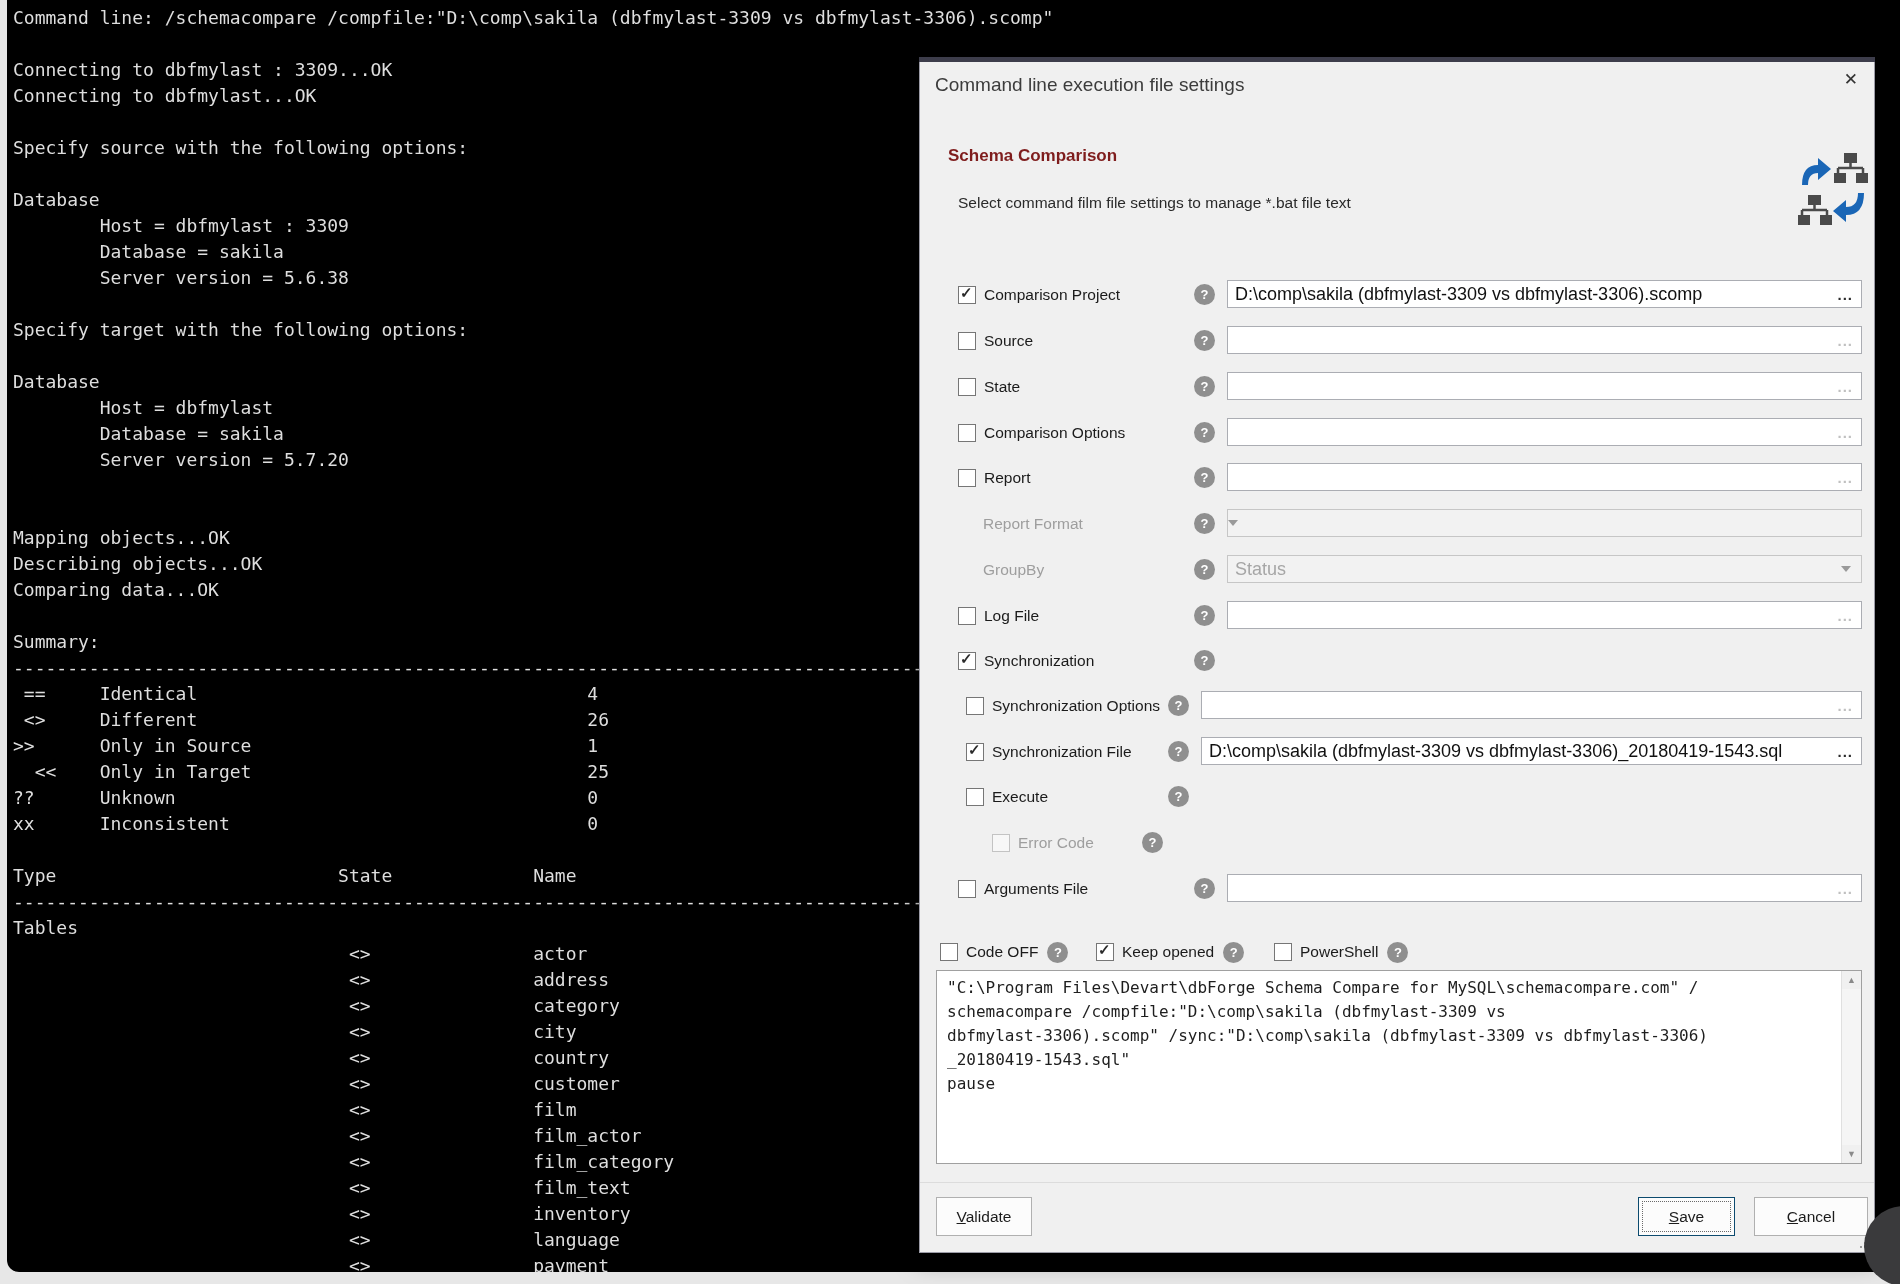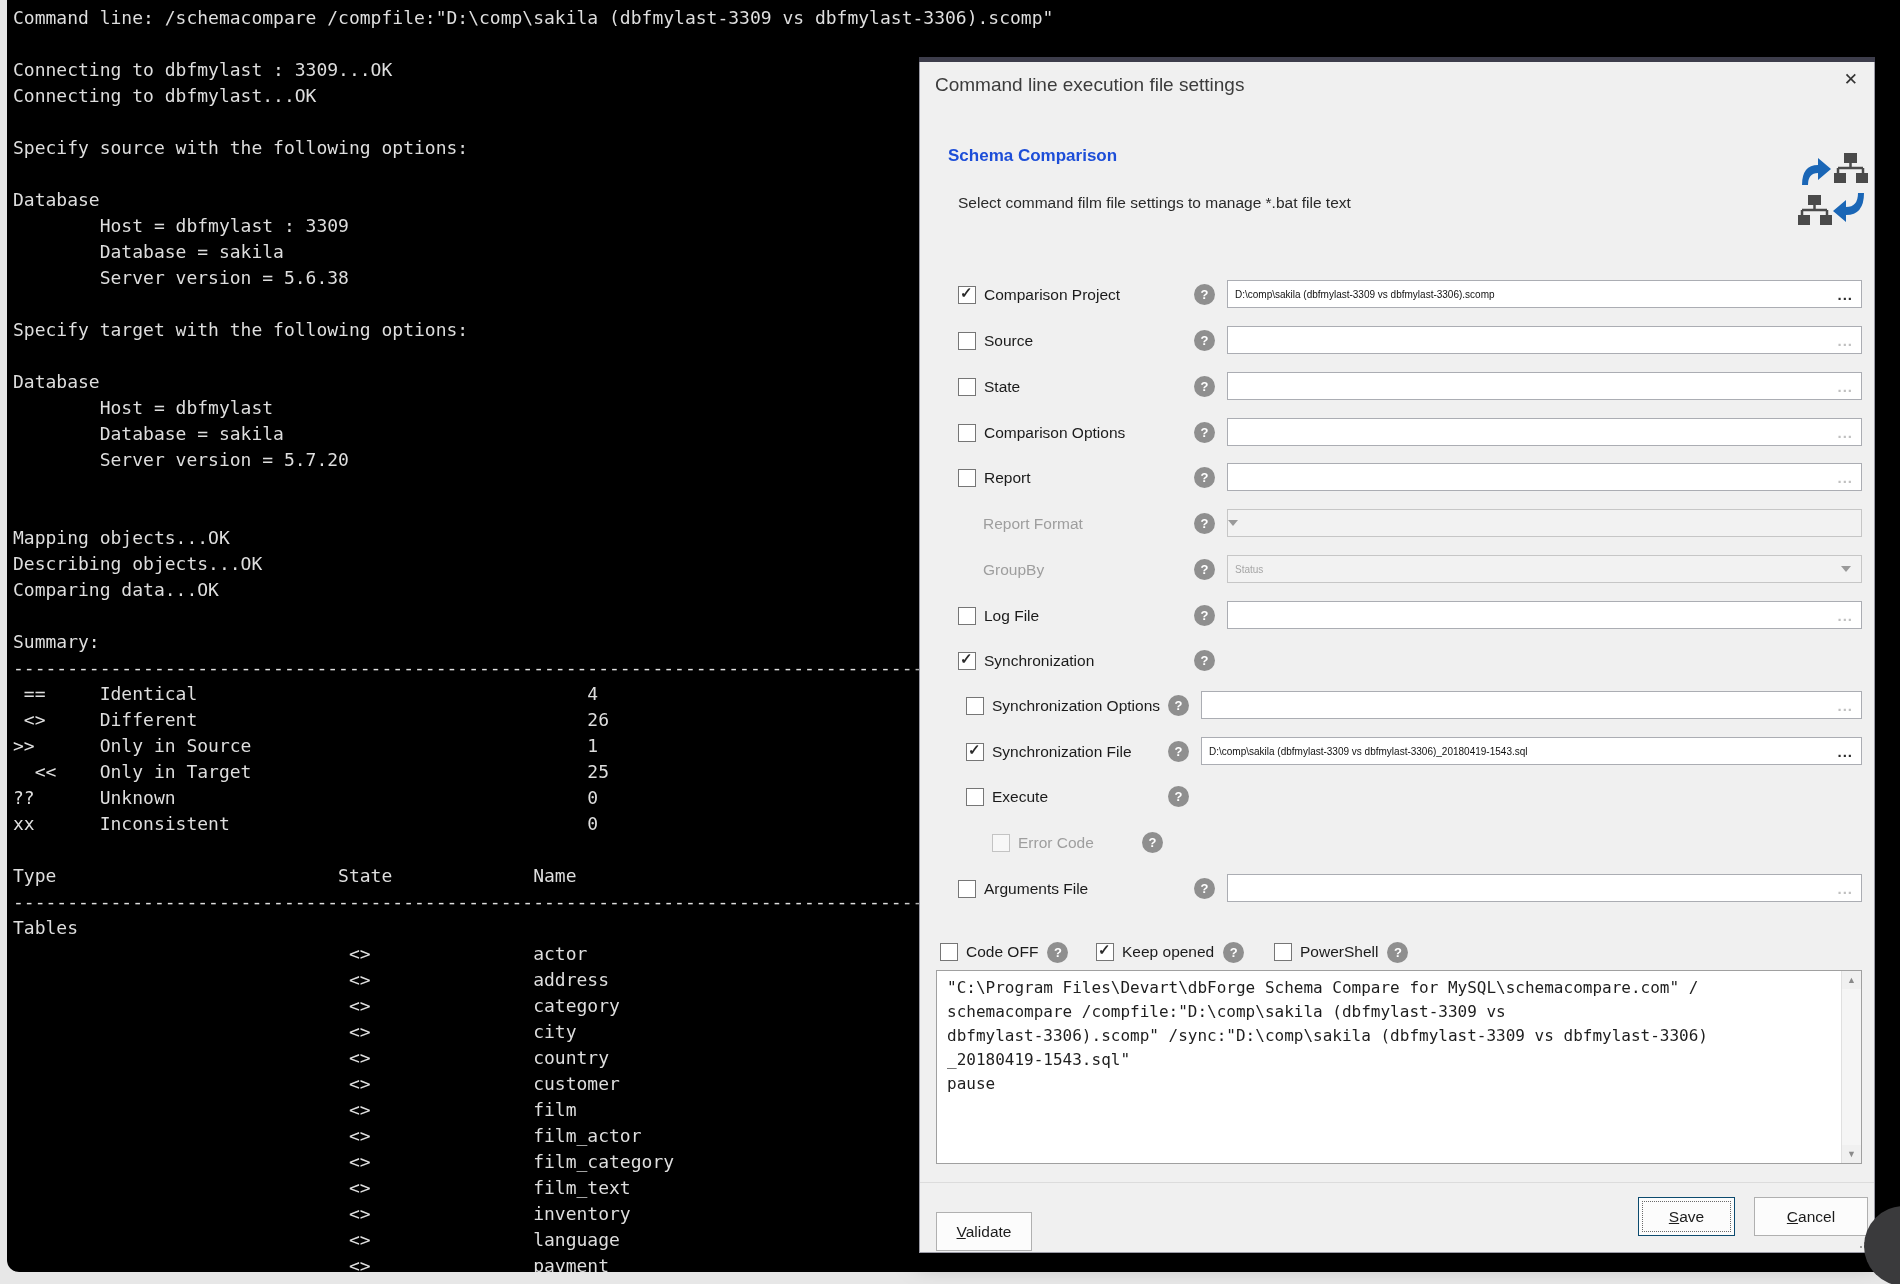--- a/index.html
+++ b/index.html
@@ -19,42 +19,42 @@
   }
   
   .dialog{
     position:absolute;left:919px;top:57px;width:956px;height:1196px;
     background:#f0f0f0;z-index:5;border:1px solid #9b9ba6;box-sizing:border-box;
     box-shadow:0 6px 22px rgba(0,0,0,.5);
   }
   .topbar{position:absolute;left:-1px;top:-1px;right:-1px;height:5px;background:#3d3d4b;}
   .dtitle{position:absolute;left:15px;top:16px;font-size:19px;color:#3c3c3c;}
   .closex{position:absolute;right:16px;top:12px;font-size:17px;color:#333;cursor:pointer;line-height:20px;}
-  .heading{position:absolute;left:28px;top:88px;font-size:17px;font-weight:bold;color:#1d4ed8;}
+  .heading{position:absolute;left:28px;top:88px;font-size:17px;font-weight:bold;color:#7f1d1d;}
   .subtitle{position:absolute;left:38px;top:136px;font-size:15.5px;color:#2a2a2a;}
   .cmpicon{position:absolute;left:878px;top:95px;}
   
   .row{position:absolute;left:20px;right:12px;height:30px;display:flex;align-items:center;padding-left:18px;}
   .ind1{padding-left:26px;}
   .ind2{padding-left:52px;}
   .cb{width:16px;height:16px;background:#fff;border:1px solid #767676;position:relative;flex:0 0 auto;}
   .cb.checked::after{content:"\2713";position:absolute;left:1px;top:-3px;font-size:15px;font-weight:bold;color:#2b2b2b;}
   .cb.dis{border-color:#c3c3c3;background:#f7f7f7;}
   .cbspace{width:17px;flex:0 0 auto;}
   .rlabel{margin-left:8px;font-size:15.5px;color:#1b1b1b;white-space:nowrap;}
   .rlabel.dis{color:#9e9e9e;}
   .help{
     position:absolute;left:254px;top:4px;width:21px;height:21px;border-radius:50%;
     background:#8f8f8f;color:#fff;font-size:13px;font-weight:bold;text-align:center;line-height:21px;
   }
   .field{
     position:absolute;left:287px;right:0;top:0;height:28px;background:#fff;
     border:1px solid #abadb3;box-sizing:border-box;display:flex;align-items:center;
   }
-  .fval{flex:1;font-size:10px;color:#111;padding-left:7px;white-space:nowrap;overflow:hidden;}
+  .fval{flex:1;font-size:18px;color:#111;padding-left:7px;white-space:nowrap;overflow:hidden;}
   .browse{flex:0 0 auto;padding:0 8px;font-size:15px;font-weight:bold;color:#c0c0c0;letter-spacing:1px;cursor:pointer;}
   .browse.dark{color:#2b2b2b;}
   .field.ddown{background:#f2f2f2;border-color:#c6c6c6;}
   .field.ddown .fval{color:#a6a6a6;}
   .ddarrow{flex:0 0 auto;width:0;height:0;margin-right:10px;
     border-left:5px solid transparent;border-right:5px solid transparent;border-top:6px solid #9a9a9a;}
   
   .optgroup{position:absolute;top:879px;height:30px;display:flex;align-items:center;}
   .optgroup .helpi{position:static;margin-left:9px;width:21px;height:21px;border-radius:50%;
     background:#8f8f8f;color:#fff;font-size:13px;font-weight:bold;text-align:center;line-height:21px;flex:0 0 auto;}
@@ -65,21 +65,21 @@
     font-size:16px;line-height:24px;color:#1e1e1e;white-space:pre;overflow:hidden;}
   .vscroll{position:absolute;right:0;top:0;bottom:0;width:19px;background:#f5f5f5;border-left:1px solid #e0e0e0;}
   .sarrow{position:absolute;left:0;width:19px;height:18px;text-align:center;font-size:9px;color:#8a8a8a;line-height:18px;background:#f0f0f0;}
   .sarrow.up{top:0;} .sarrow.down{bottom:0;}
   
   .separator{position:absolute;left:0;right:0;top:1124px;height:1px;background:#dcdcdc;}
   .btn{position:absolute;top:1139px;height:39px;background:#fcfcfc;border:1px solid #b0b0b0;
     box-sizing:border-box;display:flex;align-items:center;justify-content:center;font-size:15.5px;color:#1c1c1c;cursor:pointer;}
   .btn .bl{display:block;}
   .btn .bl::first-letter{text-decoration:underline;}
-  .btn.validate{left:16px;width:96px;margin-top:15px;}
+  .btn.validate{left:16px;width:96px;}
   .btn.save{left:718px;width:97px;border:1px solid #0c4a6e;position:absolute;}
   .btn.save::after{content:"";position:absolute;left:3px;right:3px;top:3px;bottom:3px;border:1px dotted #6a6a6a;}
   .btn.cancel{left:834px;width:114px;text-align:right;}
   .grip{position:absolute;right:4px;bottom:4px;width:10px;height:10px;}
   .grip i{position:absolute;width:2px;height:2px;background:#9a9a9a;}
   .grip i:nth-child(1){right:0;bottom:0;} .grip i:nth-child(2){right:4px;bottom:0;}
   .grip i:nth-child(3){right:0;bottom:4px;} .grip i:nth-child(4){right:8px;bottom:0;}
   .grip i:nth-child(5){right:0;bottom:8px;} .grip i:nth-child(6){right:4px;bottom:4px;}
   
   .darkcircle{position:absolute;left:1864px;top:1206px;width:80px;height:80px;border-radius:50%;

